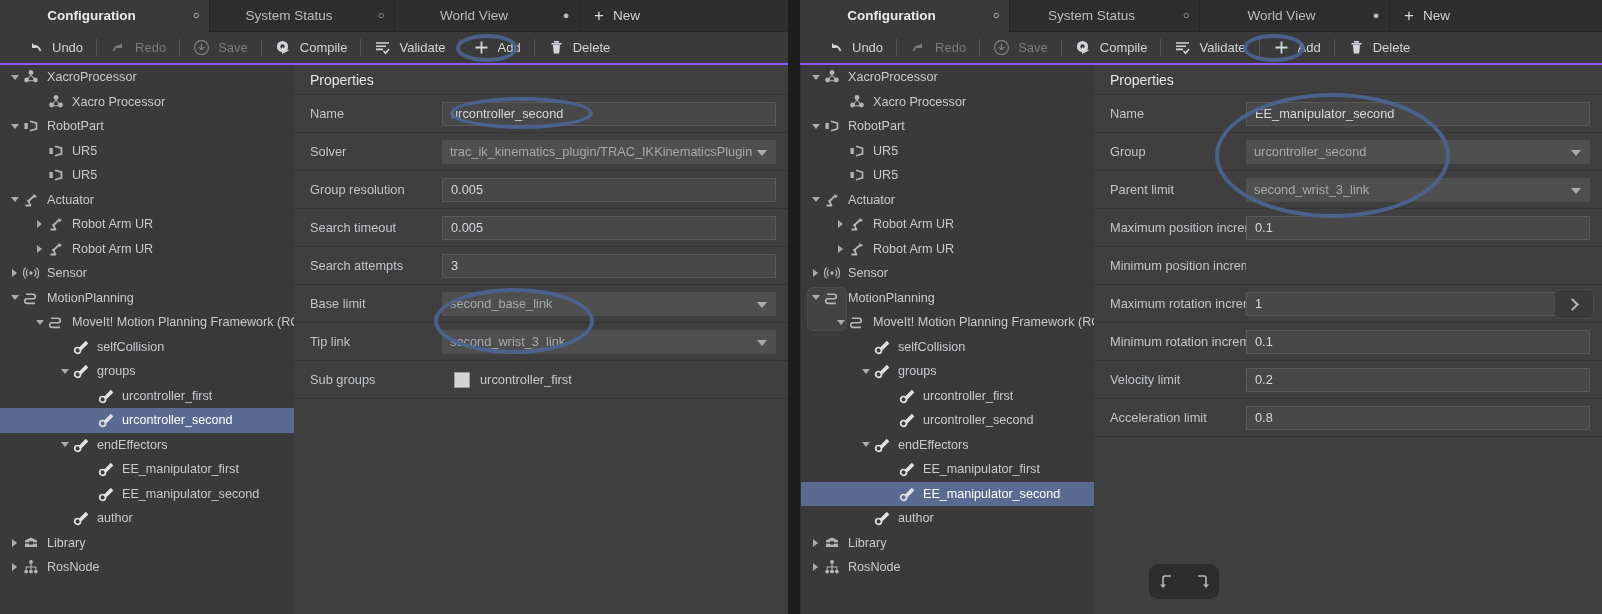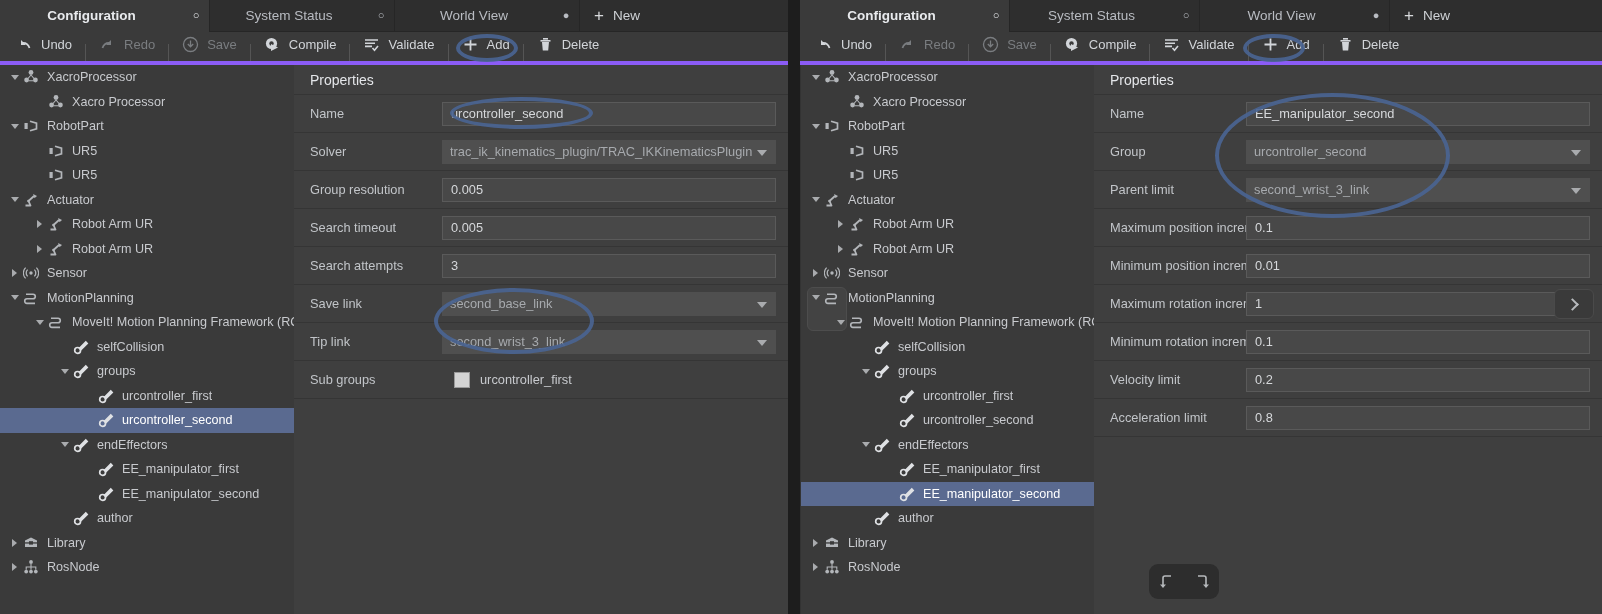--- a/index.html
+++ b/index.html
@@ -35,22 +35,22 @@
   
   .half-left  .tab-config{ width:210px; }
   .half-left  .tab-status{ width:185px; }
   .half-left  .tab-world{ width:185px; }
   
   .half-right .tab-config{ width:210px; }
   .half-right .tab-status{ width:190px; }
   .half-right .tab-world{ width:190px; }
 
   
-  .toolbar{ height:33px; background:#3a3a3a; display:flex; align-items:flex-end;
-            border-bottom:4px solid #8b5cf6; padding-left:3px; }
+  .toolbar{ height:33px; background:#3a3a3a; display:flex; align-items:center;
+            border-bottom:2px solid #8b5cf6; padding-left:14px; }
   .tbtn{ display:flex; align-items:center; gap:8px; padding:0 13px; height:33px;
          color:#d2d5d9; font-size:13px; cursor:pointer; position:relative; white-space:nowrap;}
   .tbtn.disabled{ color:#7a7d80; }
   .tsep{ width:1px; height:17px; background:#555; }
   .ticon{ width:17px; height:17px; display:inline-flex; align-items:center; justify-content:center; }
   .ticon svg{ display:block; }
 
   
   .body{ display:flex; height:549px; }
   .tree{ background:#3a3a3a; overflow:hidden; position:relative; }
@@ -489,21 +489,21 @@
                 <span>0.005</span>
               </div>
             </div>
             <div class="prow">
               <span class="plabel">Search attempts</span>
               <div class="pfield">
                 <span>3</span>
               </div>
             </div>
             <div class="prow">
-              <span class="plabel">Save link</span>
+              <span class="plabel">Base limit</span>
               <div class="pcombo dim">
                 <span>second_base_link</span>
                 <span class="carat"></span>
               </div>
             </div>
             <div class="prow">
               <span class="plabel">Tip link</span>
               <div class="pcombo dim">
                 <span>second_wrist_3_link</span>
                 <span class="carat"></span>
@@ -894,23 +894,20 @@
               </div>
             </div>
             <div class="prow">
               <span class="plabel">Maximum position increment</span>
               <div class="pfield">
                 <span>0.1</span>
               </div>
             </div>
             <div class="prow">
               <span class="plabel">Minimum position increment</span>
-              <div class="pfield">
-                <span>0.01</span>
-              </div>
             </div>
             <div class="prow">
               <span class="plabel">Maximum rotation increment</span>
               <div class="pfield">
                 <span>1</span>
               </div>
               <div class="expandbtn">
                 <span></span>
               </div>
             </div>

